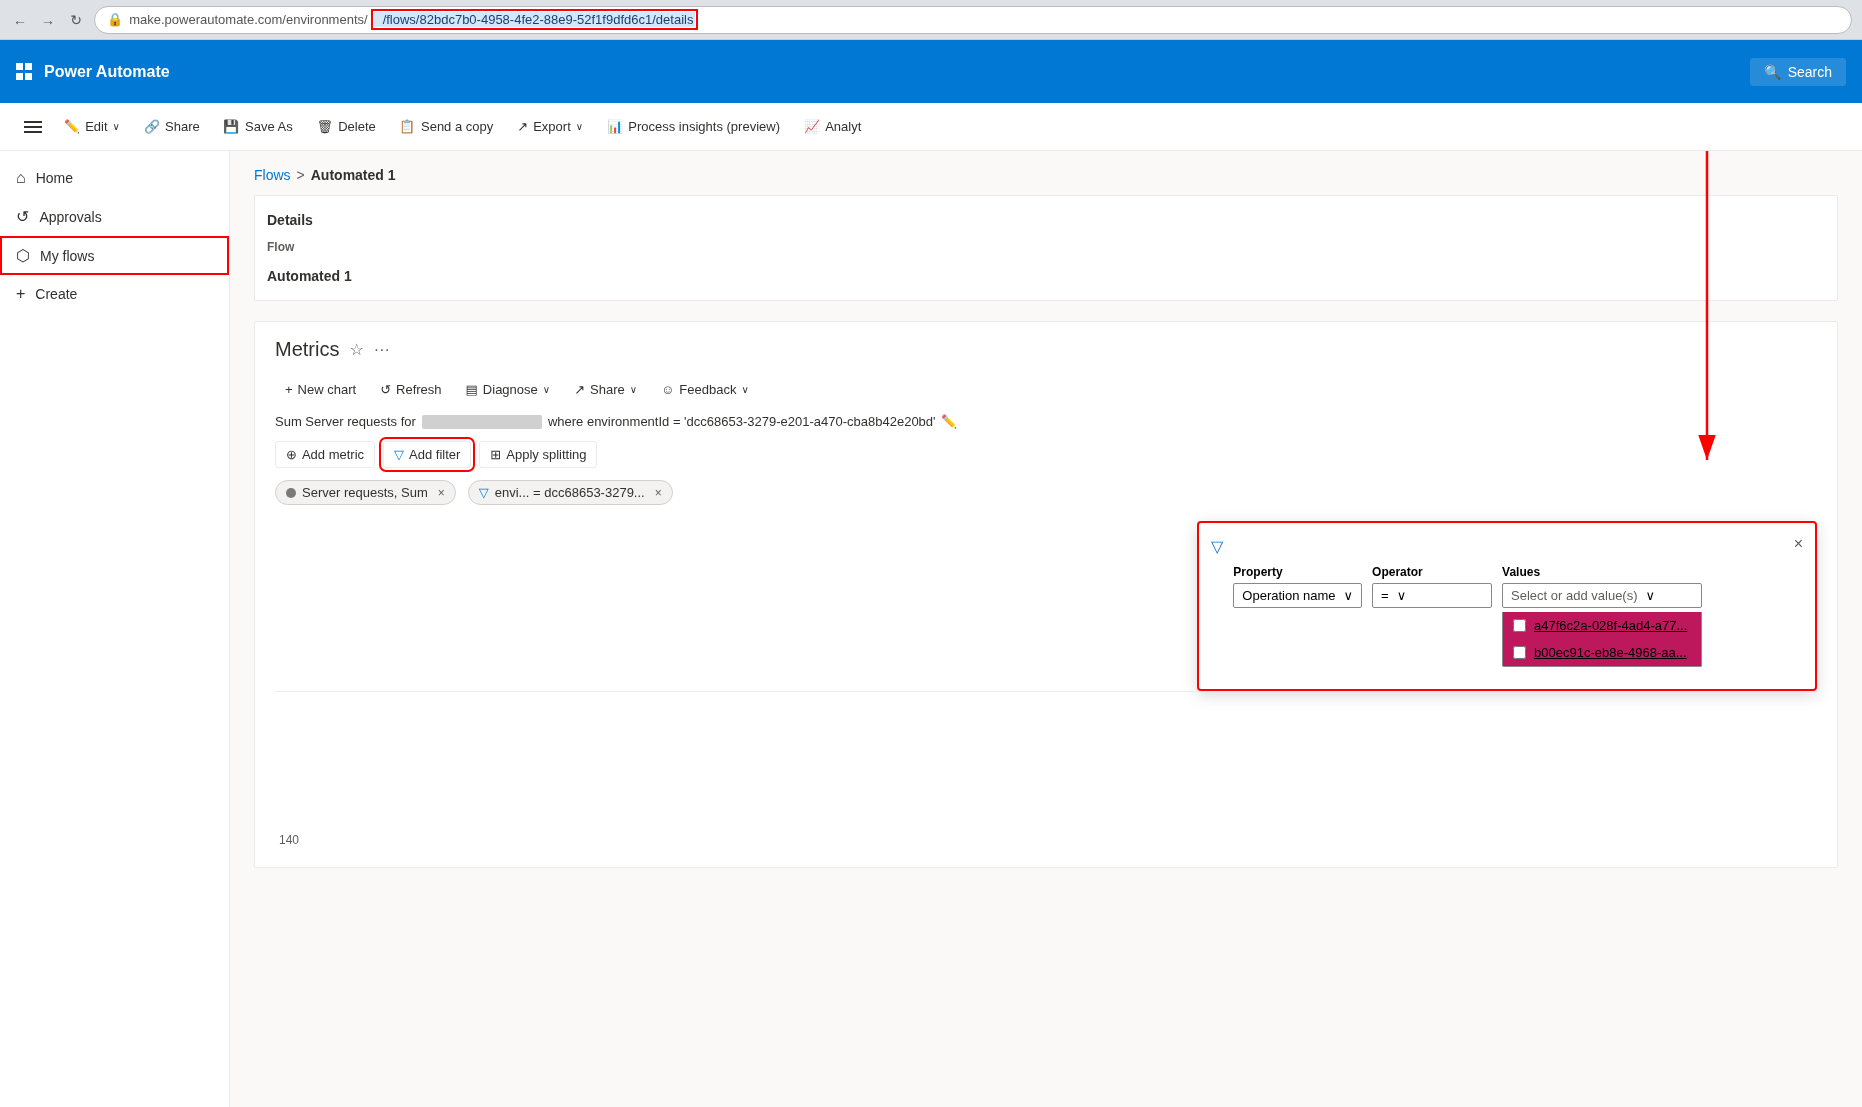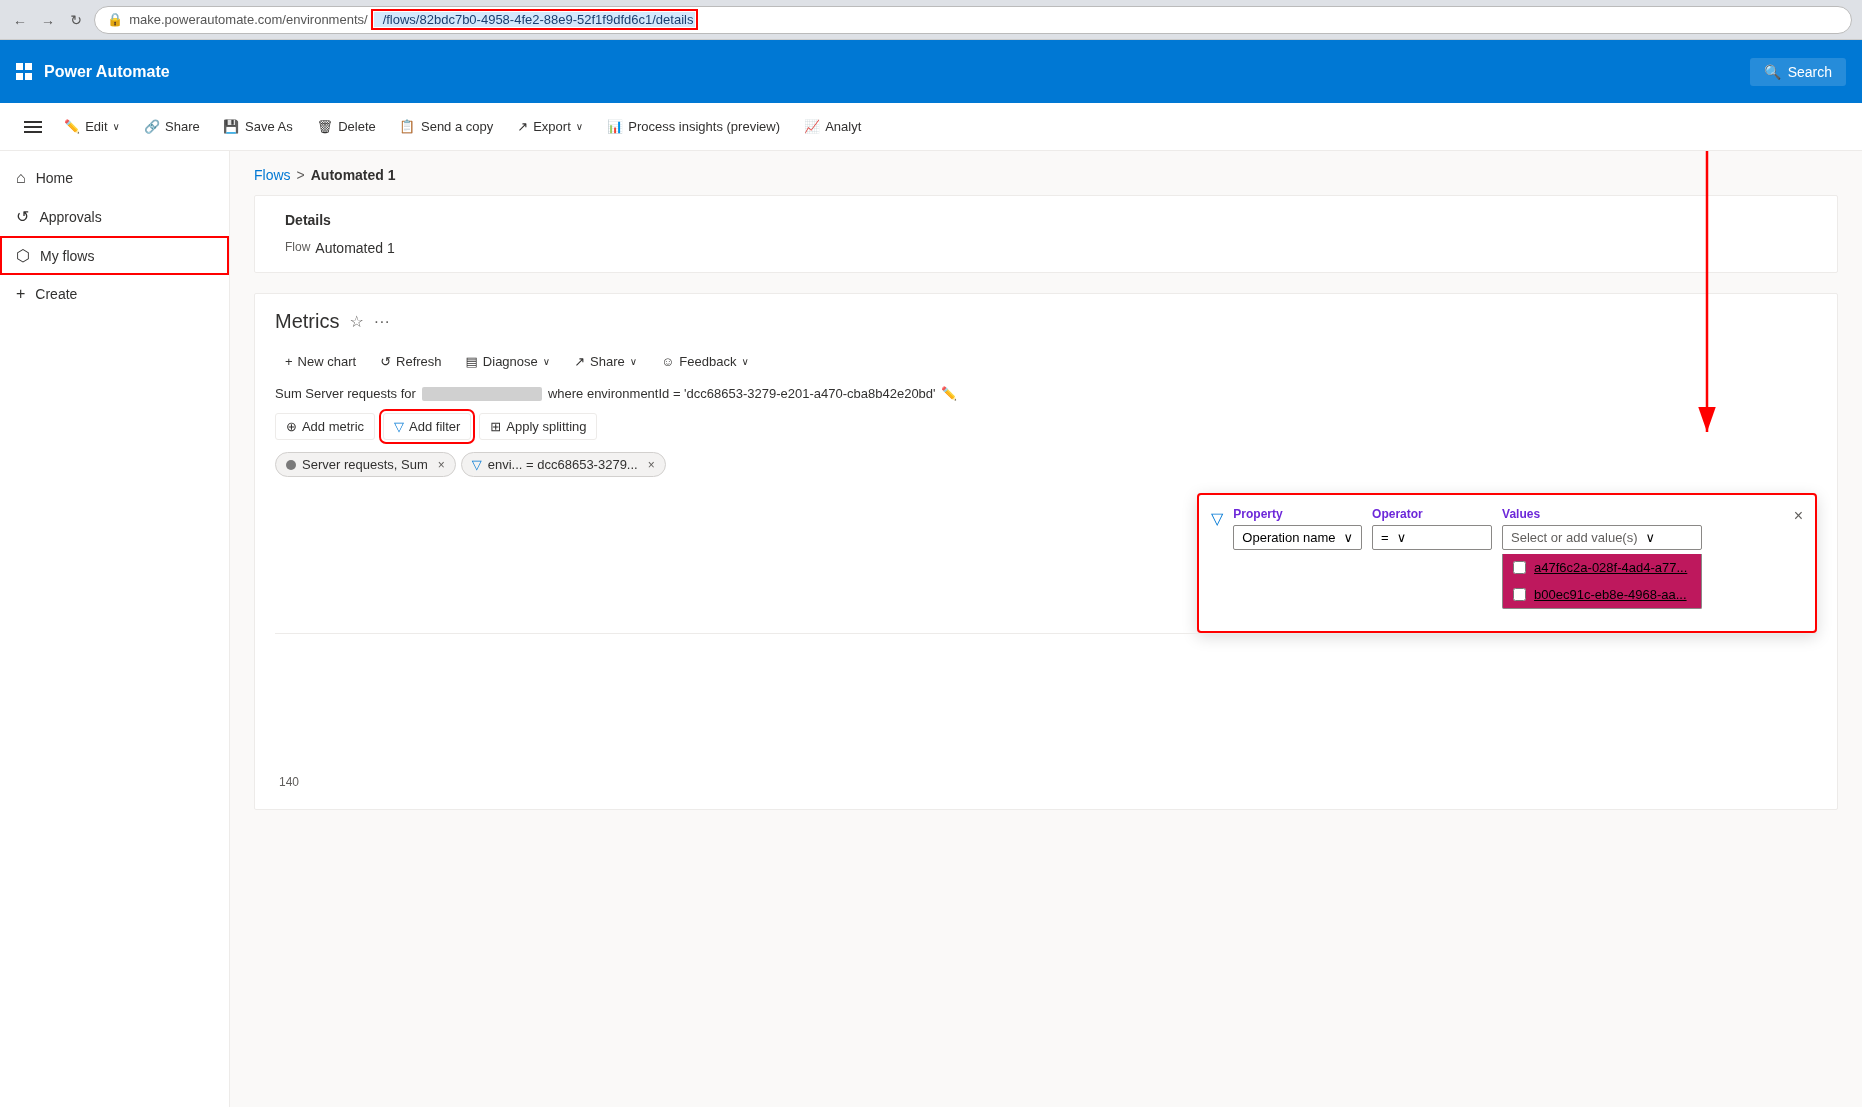--- a/index.html
+++ b/index.html
@@ -123,24 +123,24 @@
     .breadcrumb-link { color: #0078d4; cursor: pointer; text-decoration: none; }
     .breadcrumb-sep { color: #605e5c; }
     .breadcrumb-current { font-weight: 700; color: #323130; }
 
     
     .details-card {
       margin: 12px 24px;
       background: white;
       border: 1px solid #edebe9;
       border-radius: 2px;
-      padding: 16px 30px;
+      padding: 16px 12px;
     }
     .details-title { font-weight: 700; font-size: 14px; color: #323130; margin-bottom: 12px; }
-    .detail-row { display: flex; flex-direction: row; gap: 5px; }
+    .detail-row { display: flex; flex-direction: column; gap: 14px; font-weight: bold; }
     .detail-label { font-size: 12px; color: #605e5c; }
     .detail-value { font-size: 14px; color: #323130; }
 
     
     .metrics-section {
       margin: 20px 24px;
       background: white;
       border: 1px solid #edebe9;
       border-radius: 2px;
       padding: 16px 20px;
@@ -175,21 +175,21 @@
     .metric-bar-tools { display: flex; align-items: center; gap: 8px; margin-bottom: 12px; flex-wrap: wrap; }
     .tool-btn {
       display: flex; align-items: center; gap: 5px;
       padding: 5px 10px;
       border: 1px solid #edebe9; background: white;
       cursor: pointer; color: #323130; font-size: 13px;
       border-radius: 3px;
     }
 
     
-    .metrics-pills { display: flex; align-items: center; gap: 5px; flex-wrap: wrap; margin-bottom: 16px; }
+    .metrics-pills { display: flex; align-items: center; gap: 12px; flex-wrap: wrap; margin-bottom: 16px; }
     .pill {
       display: flex; align-items: center; gap: 6px;
       background: #f3f2f1; border: 1px solid #d2d0ce;
       border-radius: 16px; padding: 4px 10px;
       font-size: 13px; color: #323130;
     }
     .pill .pill-icon { width: 10px; height: 10px; background: #7a7a7a; border-radius: 50%; }
     .pill .pill-close { cursor: pointer; color: #605e5c; font-size: 12px; margin-left: 4px; }
 
     
@@ -202,21 +202,21 @@
       padding: 12px;
       width: 620px;
       margin-left: auto;
       margin-right: 0;
       box-shadow: 0 4px 16px rgba(0,0,0,0.15);
     }
     .filter-popup-header { display: flex; align-items: flex-start; gap: 10px; margin-bottom: 10px; }
     .filter-popup-icon { color: #0078d4; font-size: 16px; margin-top: 2px; }
     .filter-fields { display: flex; gap: 10px; align-items: flex-start; flex: 1; }
     .filter-field { display: flex; flex-direction: column; gap: 4px; }
-    .filter-field-label { font-size: 12px; color: #6d28d9; font-weight: 600; }
+    .filter-field-label { font-size: 12px; color: #000000; font-weight: 600; margin-top: 30px; }
     .filter-select {
       border: 1px solid #8a8886;
       border-radius: 2px;
       padding: 4px 8px;
       font-size: 13px;
       background: white;
       cursor: pointer;
       min-width: 120px;
       display: flex;
       align-items: center;

